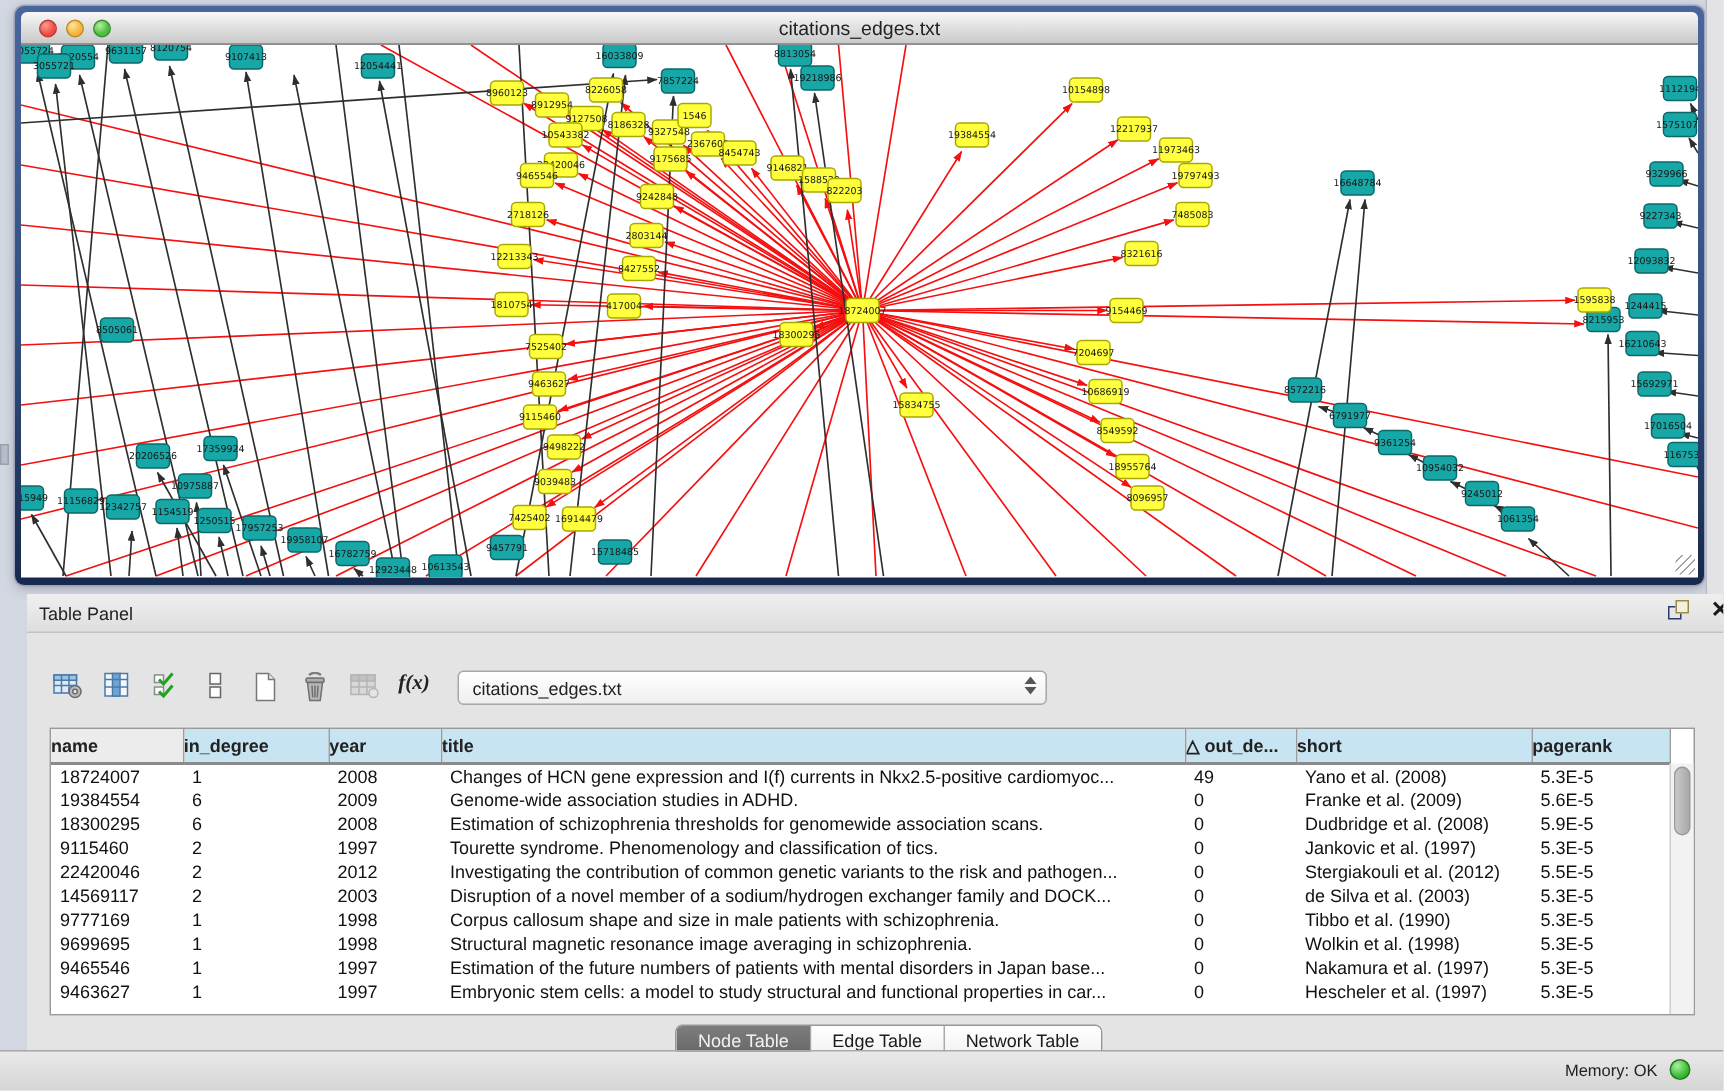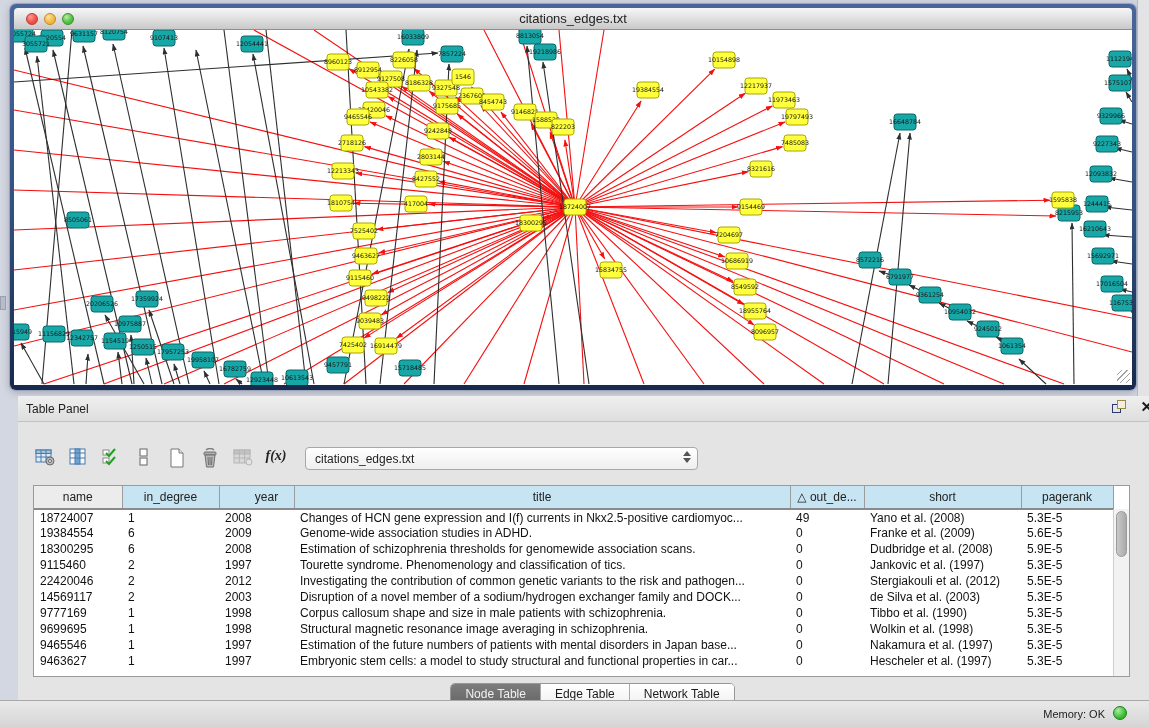--- a/index.html
+++ b/index.html
@@ -44,22 +44,22 @@
   .combo { position:absolute; left:287px; top:51px; width:393px; height:23px;
     background:linear-gradient(#ffffff,#efefef); border:1px solid #a8a8a8; border-radius:4px;
     font-size:12px; color:#222; display:flex; align-items:center; padding-left:9px; }
   .combo .arrows { position:absolute; right:6px; top:3px; display:flex; flex-direction:column; gap:2px; }
   .combo .arrows i { width:0; height:0; border-left:4px solid transparent; border-right:4px solid transparent; display:block; }
   .combo .arrows .up { border-bottom:5px solid #555; }
   .combo .arrows .dn { border-top:5px solid #555; }
 
   .tablebox { position:absolute; left:15px; top:89px; width:1097px; height:192px; background:#fff; border:1px solid #9a9a9a; }
   table.grid { border-collapse:collapse; width:1079px; table-layout:fixed; }
-  table.grid th { height:23px; font-size:12px; font-weight:normal; color:#222;
-    background:#c7e4f2; border-right:1px solid #9c9c9c; border-bottom:2px solid #8a8a8a; text-align:center; overflow:hidden; white-space:nowrap; }
+  table.grid th { height:23px; font-size:12px; font-weight:bold; color:#222;
+    background:#c7e4f2; border-right:1px solid #9c9c9c; border-bottom:2px solid #8a8a8a; text-align:left; overflow:hidden; white-space:nowrap; }
   table.grid th.first { background:#ececec; }
   table.grid td { height:16px; font-size:12px; color:#111; padding:0 4px 0 6px;
     white-space:nowrap; overflow:hidden; }
   .vscroll { position:absolute; right:0; top:23px; width:16px; height:167px; background:#f2f2f2; border-left:1px solid #cfcfcf; }
   .vthumb { position:absolute; left:2px; top:2px; width:11px; height:46px; border-radius:6px;
     background:linear-gradient(90deg,#c9c9c9,#a9a9a9); border:1px solid #9a9a9a; }
 
   .segbar { position:absolute; left:0; width:1149px; top:287px; display:flex; justify-content:center; }
   .segctl { display:flex; border:1px solid #979797; border-radius:5px; overflow:hidden; background:#fff; box-shadow:0 1px 1px rgba(255,255,255,.7); }
   .seg { padding:3px 14px; font-size:12px; color:#1a1a1a; background:linear-gradient(#ffffff,#f1f1f1); border-right:1px solid #aaa; }
@@ -682,21 +682,21 @@
           <i class="dn"></i>
         </span>
     </div>
 
     <div class="tablebox">
       <table class="grid">
         <thead>
             <tr id="hdr-row">
               <th class="first" style="width: 88px;">name</th>
               <th style="width: 97px;">in_degree</th>
-              <th style="width: 75px; padding-left: 20px;">year</th>
+              <th style="width: 75px;">year</th>
               <th style="width: 496px;">title</th>
               <th style="width: 74px;">△ out_de...</th>
               <th style="width: 157px;">short</th>
               <th style="width: 92px;">pagerank</th>
             </tr>
           </thead>
         <tbody id="body-rows">
             <tr>
               <td>18724007</td>
               <td>1</td>

